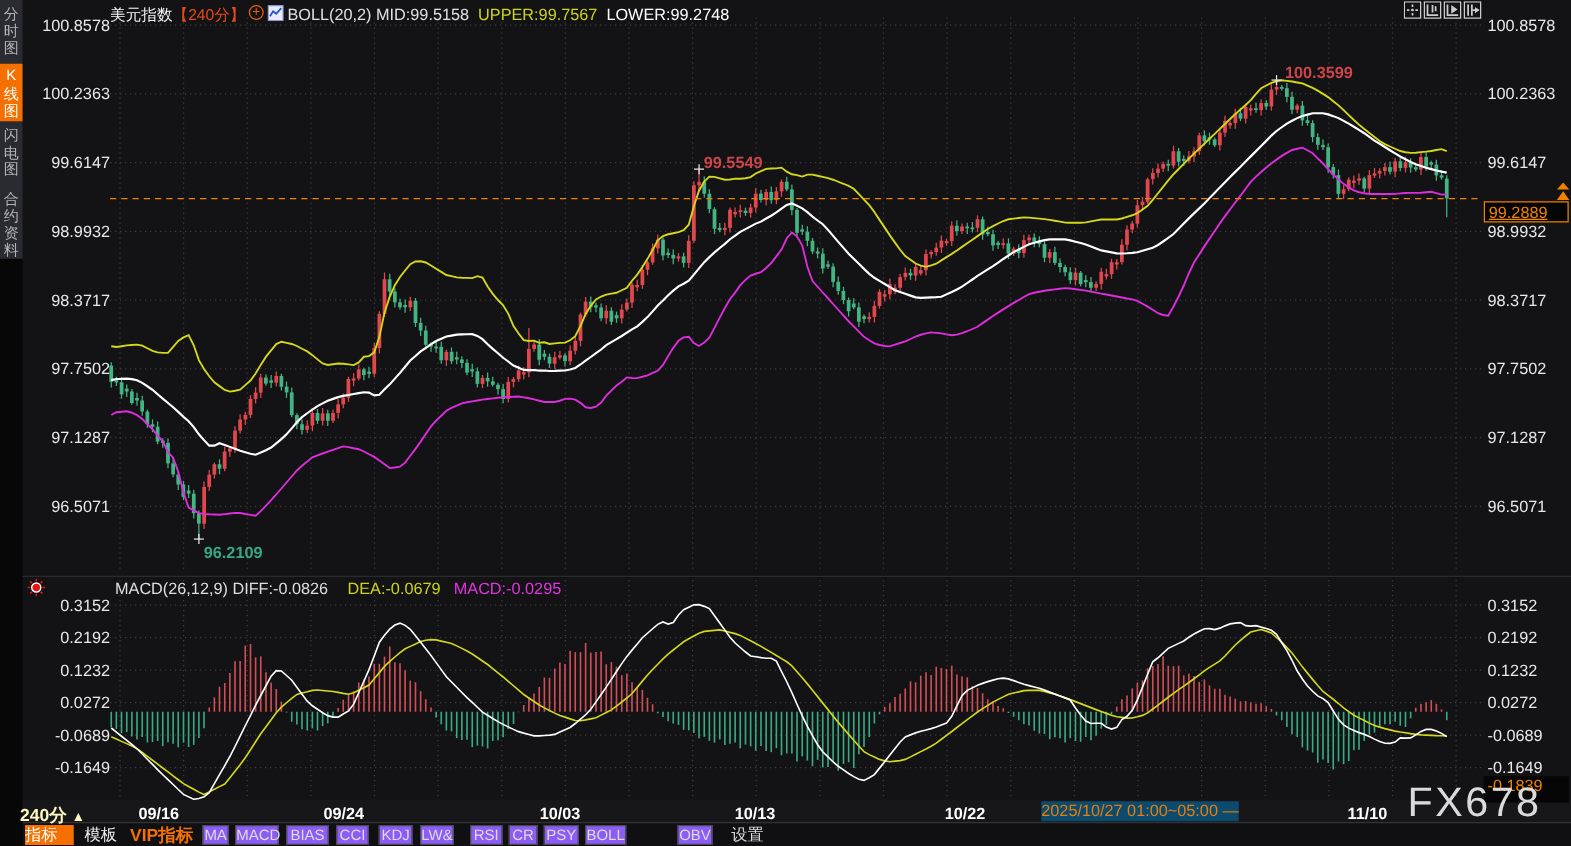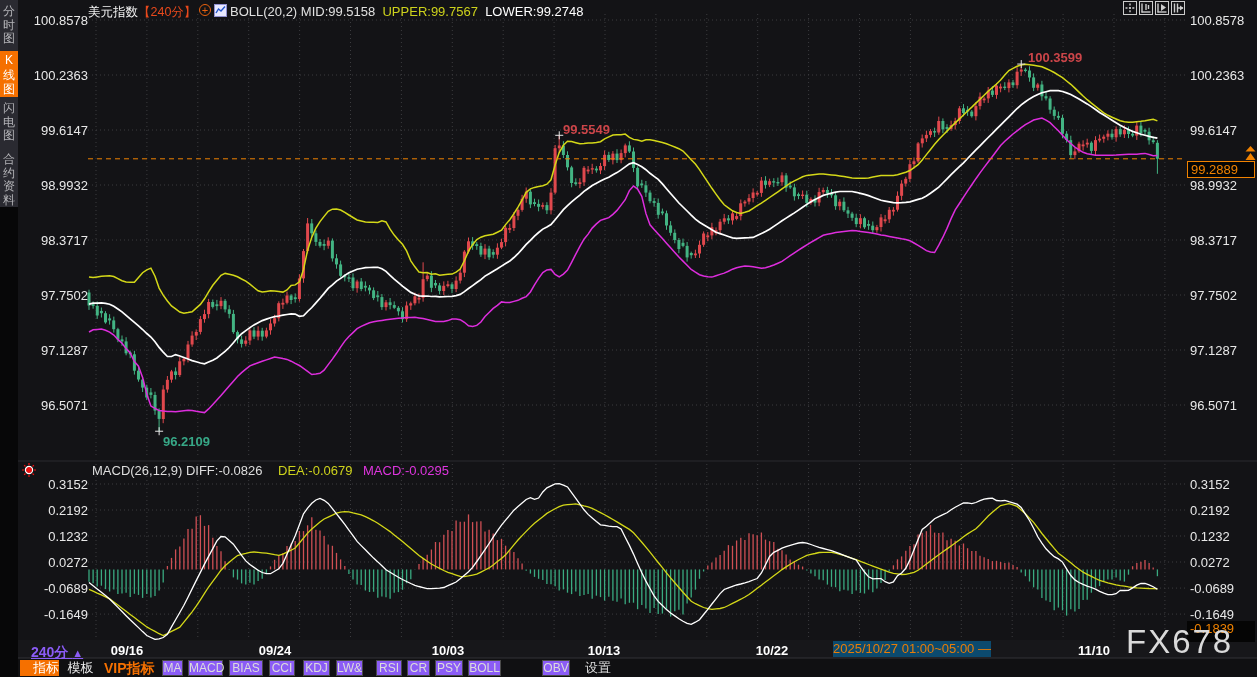--- a/index.html
+++ b/index.html
@@ -980,27 +980,27 @@
 <line x1="55" y1="7" x2="60" y2="7"></line>
 </g>
 <polygon points="38,3 43,6.5 38,10" fill="#cccccc"></polygon>
 <polygon points="57,4.5 60.5,7 57,9.5" fill="#cccccc"></polygon>
 </svg>
 
 <svg style="position:absolute;left:1245px;top:146px" width="11" height="15">
 <polygon points="5.5,0 10.5,5.5 0.5,5.5" fill="#f08200"></polygon>
 <polygon points="5.5,7 10.5,14 0.5,14" fill="#f08200"></polygon>
 </svg>
-<div style="position:absolute;left:1187px;top:161px;width:68px;height:17px;border:1px solid #f08200;background:#050505;color:#f08200;font-size:13px;line-height:15px;padding-left:3px;">99.2889</div>
+<div style="position:absolute;left:1187px;top:161px;width:68px;height:17px;border:1px solid #f08200;background:#050505;color:#f08200;font-size:13px;line-height:15px;padding-left:3px;text-decoration:underline;">99.2889</div>
 <div style="position:absolute;left:1187px;top:621px;width:68px;height:21px;background:#050505;color:#f08200;font-size:13px;line-height:15px;padding-left:3px;">-0.1839</div>
 
-<div style="position:absolute;left:31px;top:644px;color:#8b5cf6;font-size:14px;font-weight:bold;text-decoration:underline;">240分 <span style="font-size:11px;">▲</span></div>
+<div style="position:absolute;left:16px;top:644px;color:#fef9c3;font-size:14px;font-weight:bold;">240分 <span style="font-size:11px;">▲</span></div>
 <div style="position:absolute;left:833px;top:641px;width:158px;height:16px;background:#0c4a6e;color:#e87d08;font-size:13px;text-align:center;line-height:16px;">2025/10/27 01:00~05:00 —</div>
 
-<div style="position:absolute;left:20px;top:660px;width:39px;height:16px;background:#f57000;color:#fff;font-size:13px;text-align:right;line-height:16px;">指标</div>
+<div style="position:absolute;left:20px;top:660px;width:39px;height:16px;background:#f57000;color:#fff;font-size:13px;text-align:left;line-height:16px;">指标</div>
 <div style="position:absolute;left:64px;top:660px;width:33px;height:16px;color:#eee;font-size:13px;text-align:center;line-height:16px;">模板</div>
 <div style="position:absolute;left:104px;top:660px;height:16px;color:#f57000;font-size:14px;line-height:16px;font-weight:bold;white-space:nowrap;">VIP指标</div>
 <div class="tbx" style="left:162px;width:21px;">MA</div>
 <div class="tbx" style="left:188px;width:35px;">MACD</div>
 <div class="tbx" style="left:229px;width:34px;">BIAS</div>
 <div class="tbx" style="left:269px;width:26px;">CCI</div>
 <div class="tbx" style="left:303px;width:27px;">KDJ</div>
 <div class="tbx" style="left:336px;width:27px;">LW&amp;</div>
 <div class="tbx" style="left:376px;width:26px;">RSI</div>
 <div class="tbx" style="left:407px;width:23px;">CR</div>

